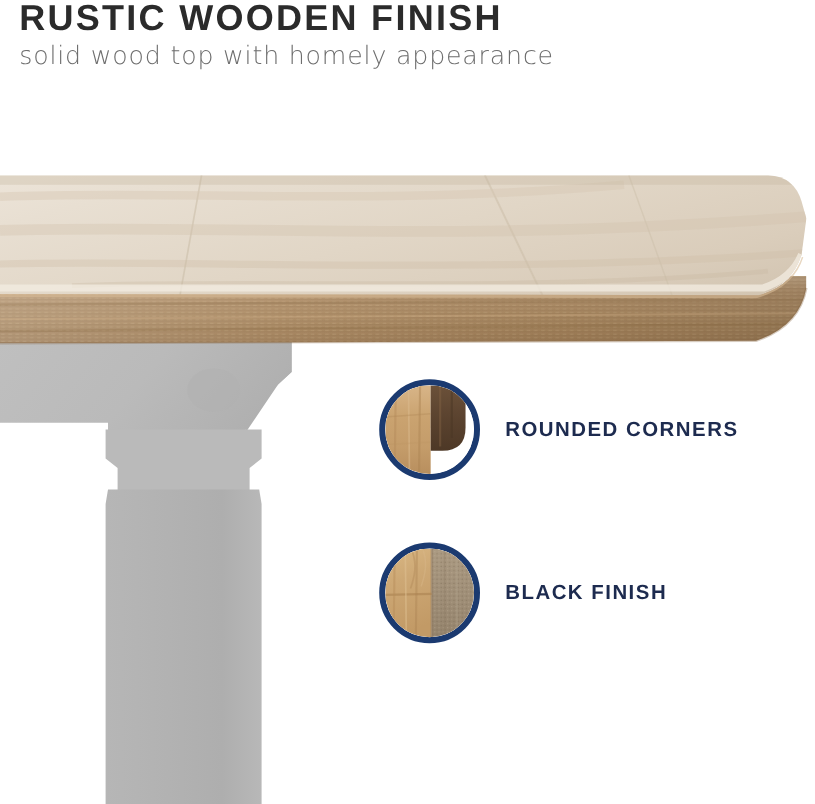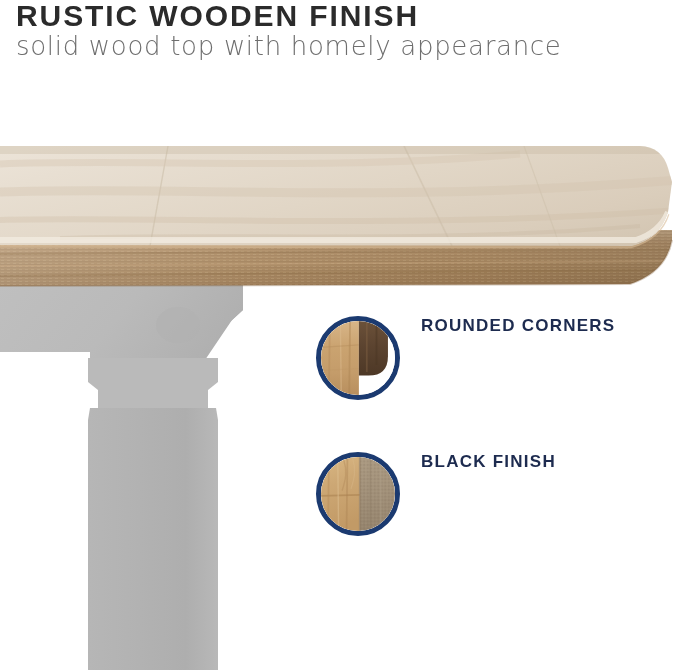--- a/index.html
+++ b/index.html
@@ -37,21 +37,21 @@
     font-weight: 700;
     letter-spacing: 1.9px;
     color: #2b2b2b;
     line-height: 32px;
     white-space: nowrap;
   }
   .subtitle {
     margin: 0;
     margin-top: 2px;
     font-family: "DejaVu Sans", sans-serif;
-    font-size: 26px;
+    font-size: 21px;
     font-weight: 300;
     letter-spacing: 0.7px;
     color: #6e6e6e;
     line-height: 24px;
     white-space: nowrap;
   }
 
   
   .photo {
     position: absolute;
@@ -84,21 +84,21 @@
   .callouts {
     position: absolute;
     left: 316px;
     top: 316px;
     width: 360px;
   }
   .callout {
     position: absolute;
     left: 0;
     display: flex;
-    align-items: flex-start;
+    align-items: center;
   }
   .callout-1 { top: 0px; }
   .callout-2 { top: 136px; }
 
   .badge {
     position: relative;
     width: 84px;
     height: 84px;
     border-radius: 50%;
     border: 5px solid #1b3a70;

